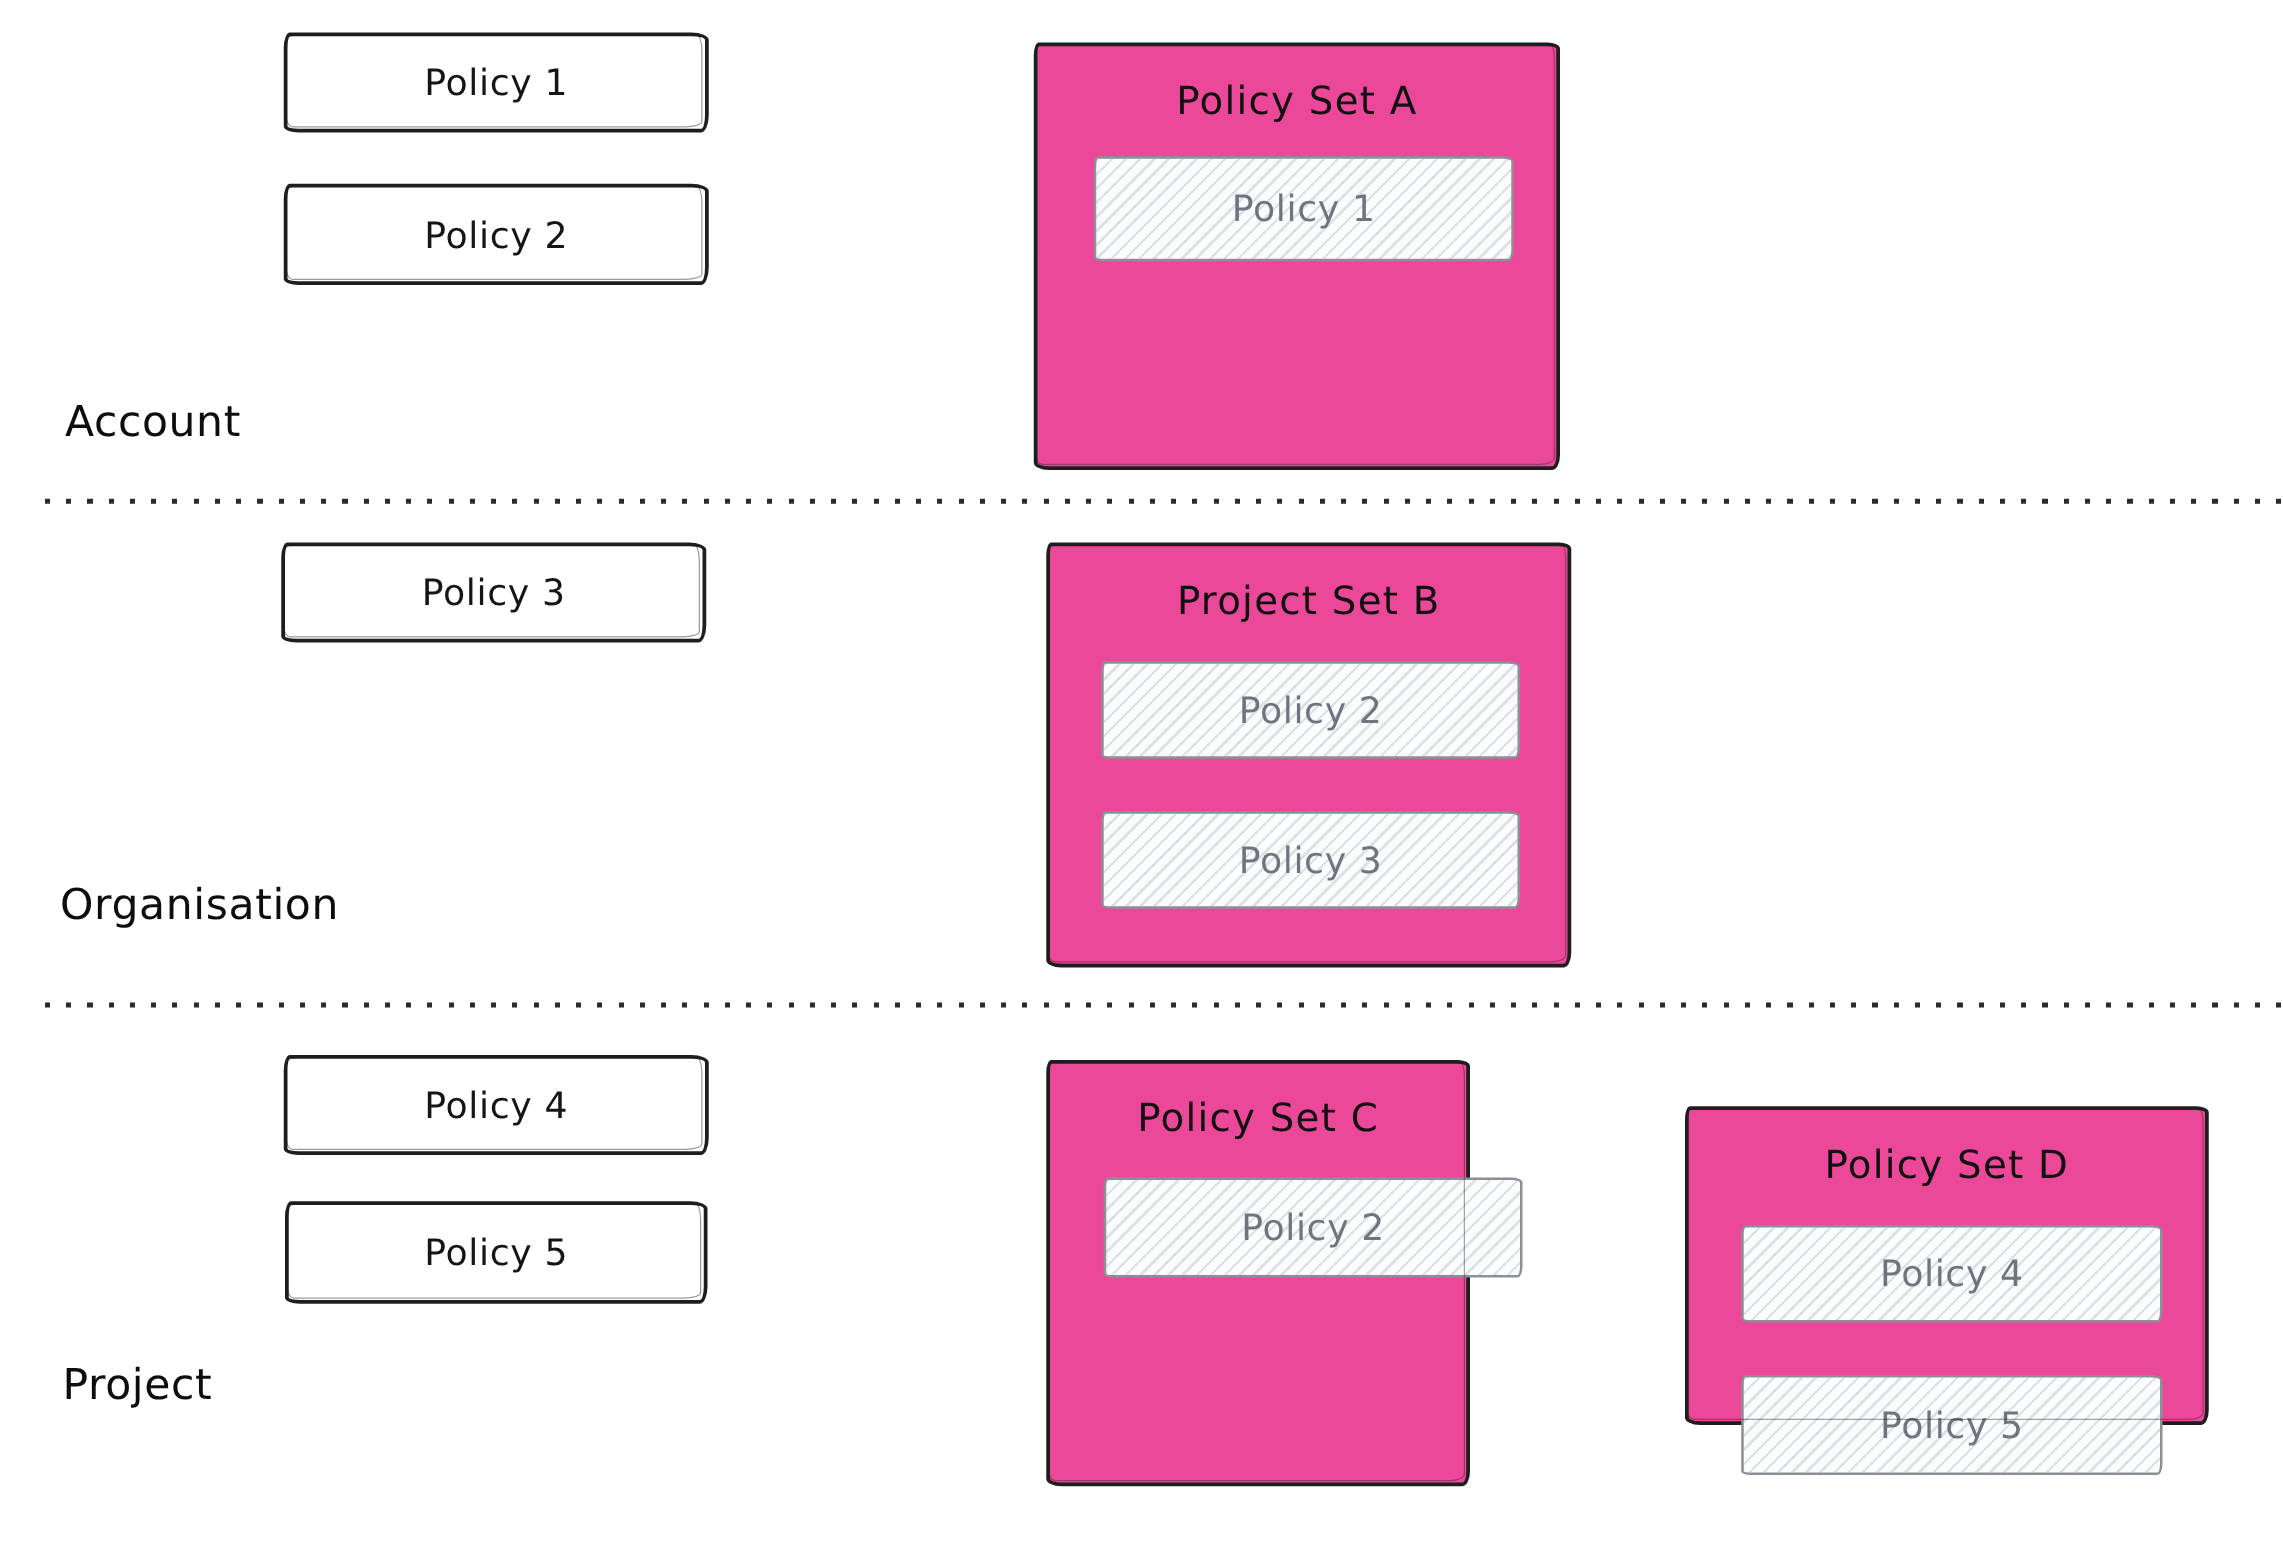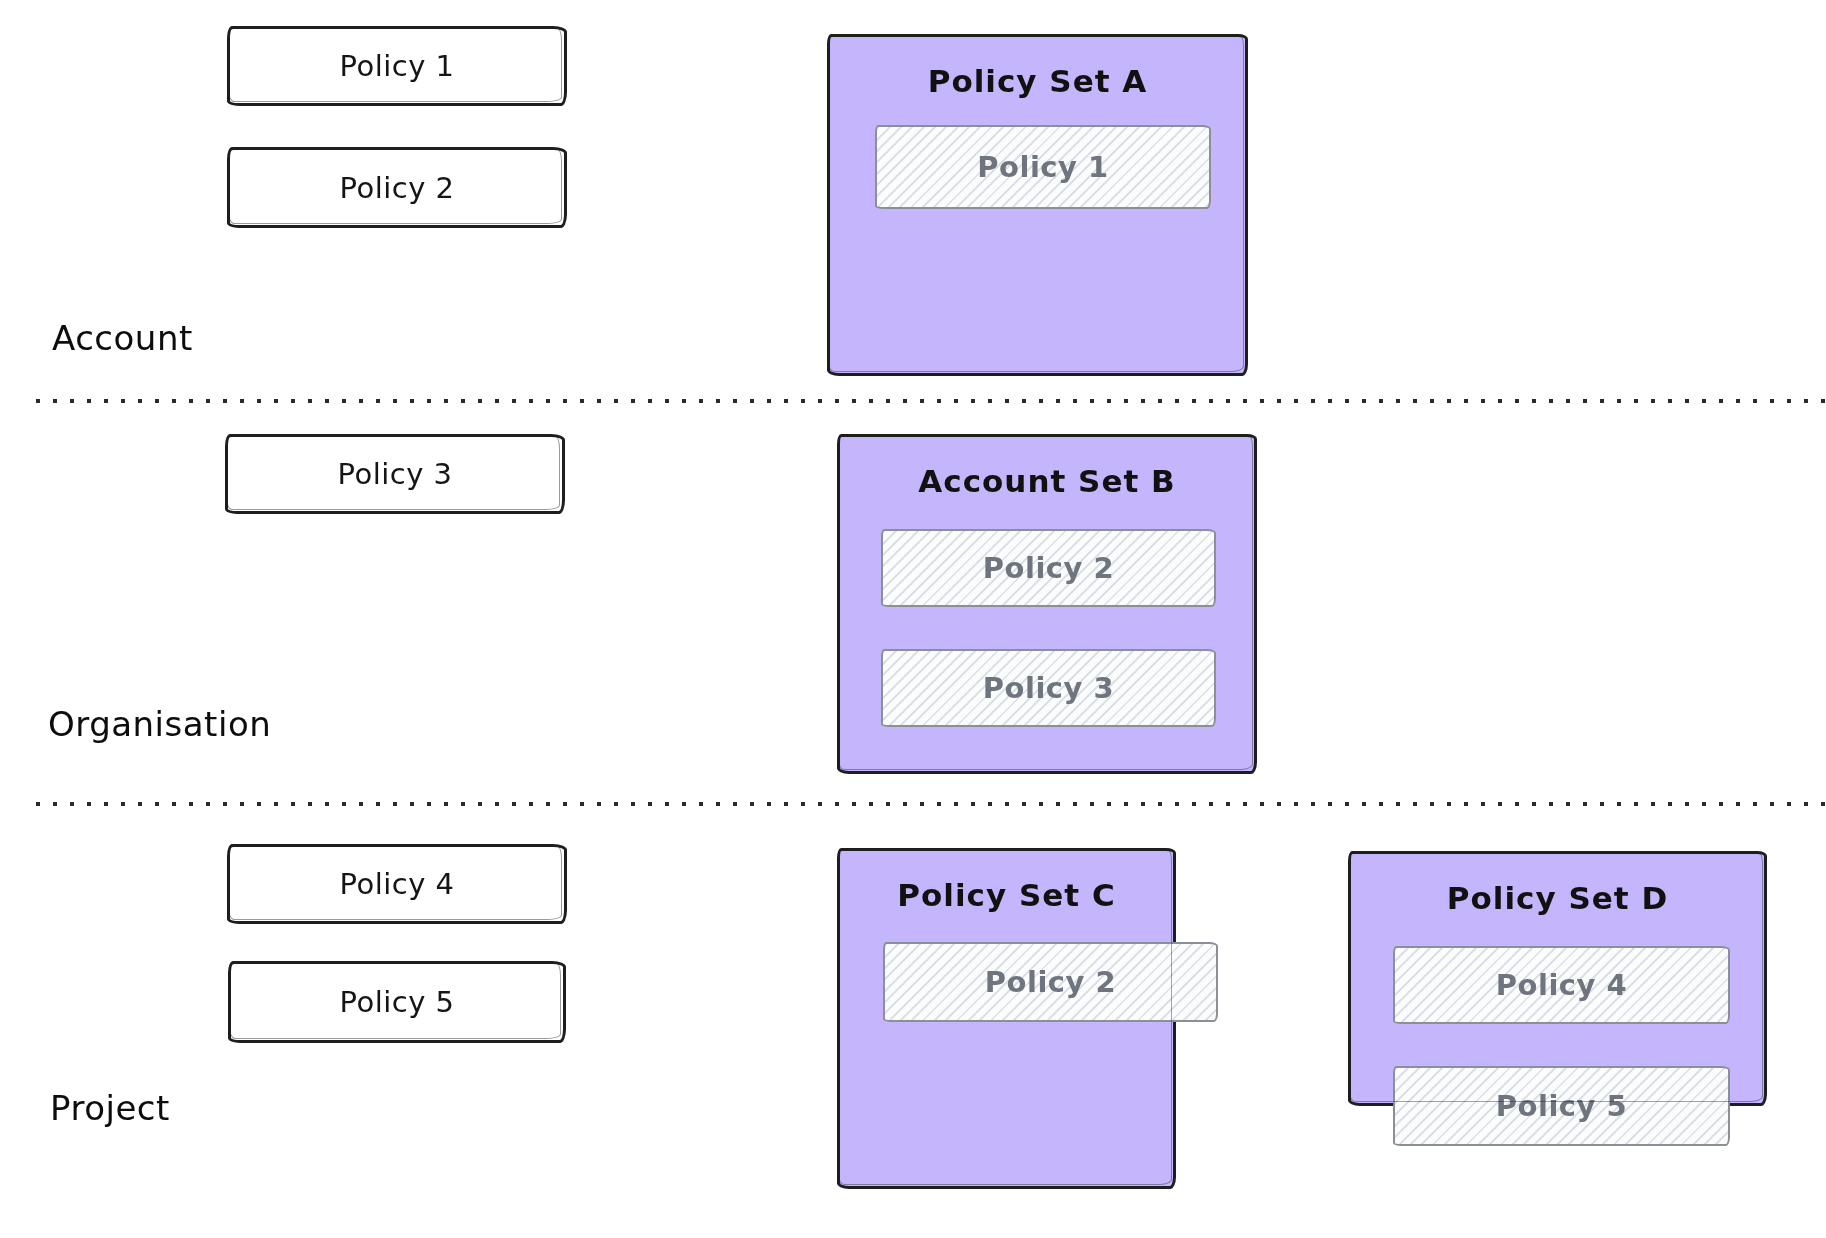--- a/index.html
+++ b/index.html
@@ -15,22 +15,22 @@
     box-sizing:border-box;
   }
   .policy-box::after{ 
     content:"";position:absolute;inset:-2px 2px 1px -2px;pointer-events:none;
     border:1.5px solid rgba(30,30,30,.45);
     border-radius:12px 5px 14px 6px / 6px 14px 5px 12px;
   }
   .policy-box .label{font-size:29px;color:#151515;letter-spacing:.5px;}
   
   .policy-set{
-    position:absolute;background:#c4b5fd;border:3px solid var(--stroke,#1e1e1e);
-    border-radius:4px 10px 6px 12px / 10px 5px 12px 6px;box-sizing:border-box;font-weight:bold;
+    position:absolute;background:#ec4899;border:3px solid var(--stroke,#1e1e1e);
+    border-radius:4px 10px 6px 12px / 10px 5px 12px 6px;box-sizing:border-box;
   }
   .policy-set::after{
     content:"";position:absolute;inset:-2px 1px 1px -2px;pointer-events:none;
     border:1px solid rgba(30,30,30,.4);
     border-radius:10px 4px 12px 6px / 5px 12px 6px 10px;
   }
   .policy-set-title{
     position:absolute;top:26px;left:0;right:0;text-align:center;
     font-size:31px;color:#111;letter-spacing:1px;
   }
@@ -75,21 +75,21 @@
 
   <div class="tier-label" style="left:52px;top:302px">Account</div>
 
   <div class="tier-divider" style="top:383px"></div>
 
   <div class="policy-box" style="left:225px;top:418px;width:340px;height:80px">
     <span class="label">Policy 3</span>
   </div>
 
   <div class="policy-set" style="left:837px;top:418px;width:420px;height:340px">
-    <div class="policy-set-title">Account Set B</div>
+    <div class="policy-set-title">Project Set B</div>
     <div class="member-box" style="left:41px;top:92px;width:335px;height:78px">
       <span class="label">Policy 2</span>
     </div>
     <div class="member-box" style="left:41px;top:212px;width:335px;height:78px">
       <span class="label">Policy 3</span>
     </div>
   </div>
 
   <div class="tier-label" style="left:48px;top:688px">Organisation</div>
 
@@ -102,21 +102,21 @@
     <span class="label">Policy 5</span>
   </div>
 
   <div class="policy-set" style="left:837px;top:832px;width:339px;height:341px">
     <div class="policy-set-title">Policy Set C</div>
     <div class="member-box" style="left:43px;top:91px;width:335px;height:80px">
       <span class="label">Policy 2</span>
     </div>
   </div>
 
-  <div class="policy-set" style="left:1348px;top:835px;width:419px;height:255px">
+  <div class="policy-set" style="left:1348px;top:869px;width:419px;height:255px">
     <div class="policy-set-title">Policy Set D</div>
     <div class="member-box" style="left:42px;top:92px;width:337px;height:78px">
       <span class="label">Policy 4</span>
     </div>
     <div class="member-box" style="left:42px;top:212px;width:337px;height:80px">
       <span class="label">Policy 5</span>
     </div>
   </div>
 
   <div class="tier-label" style="left:50px;top:1072px">Project</div>

